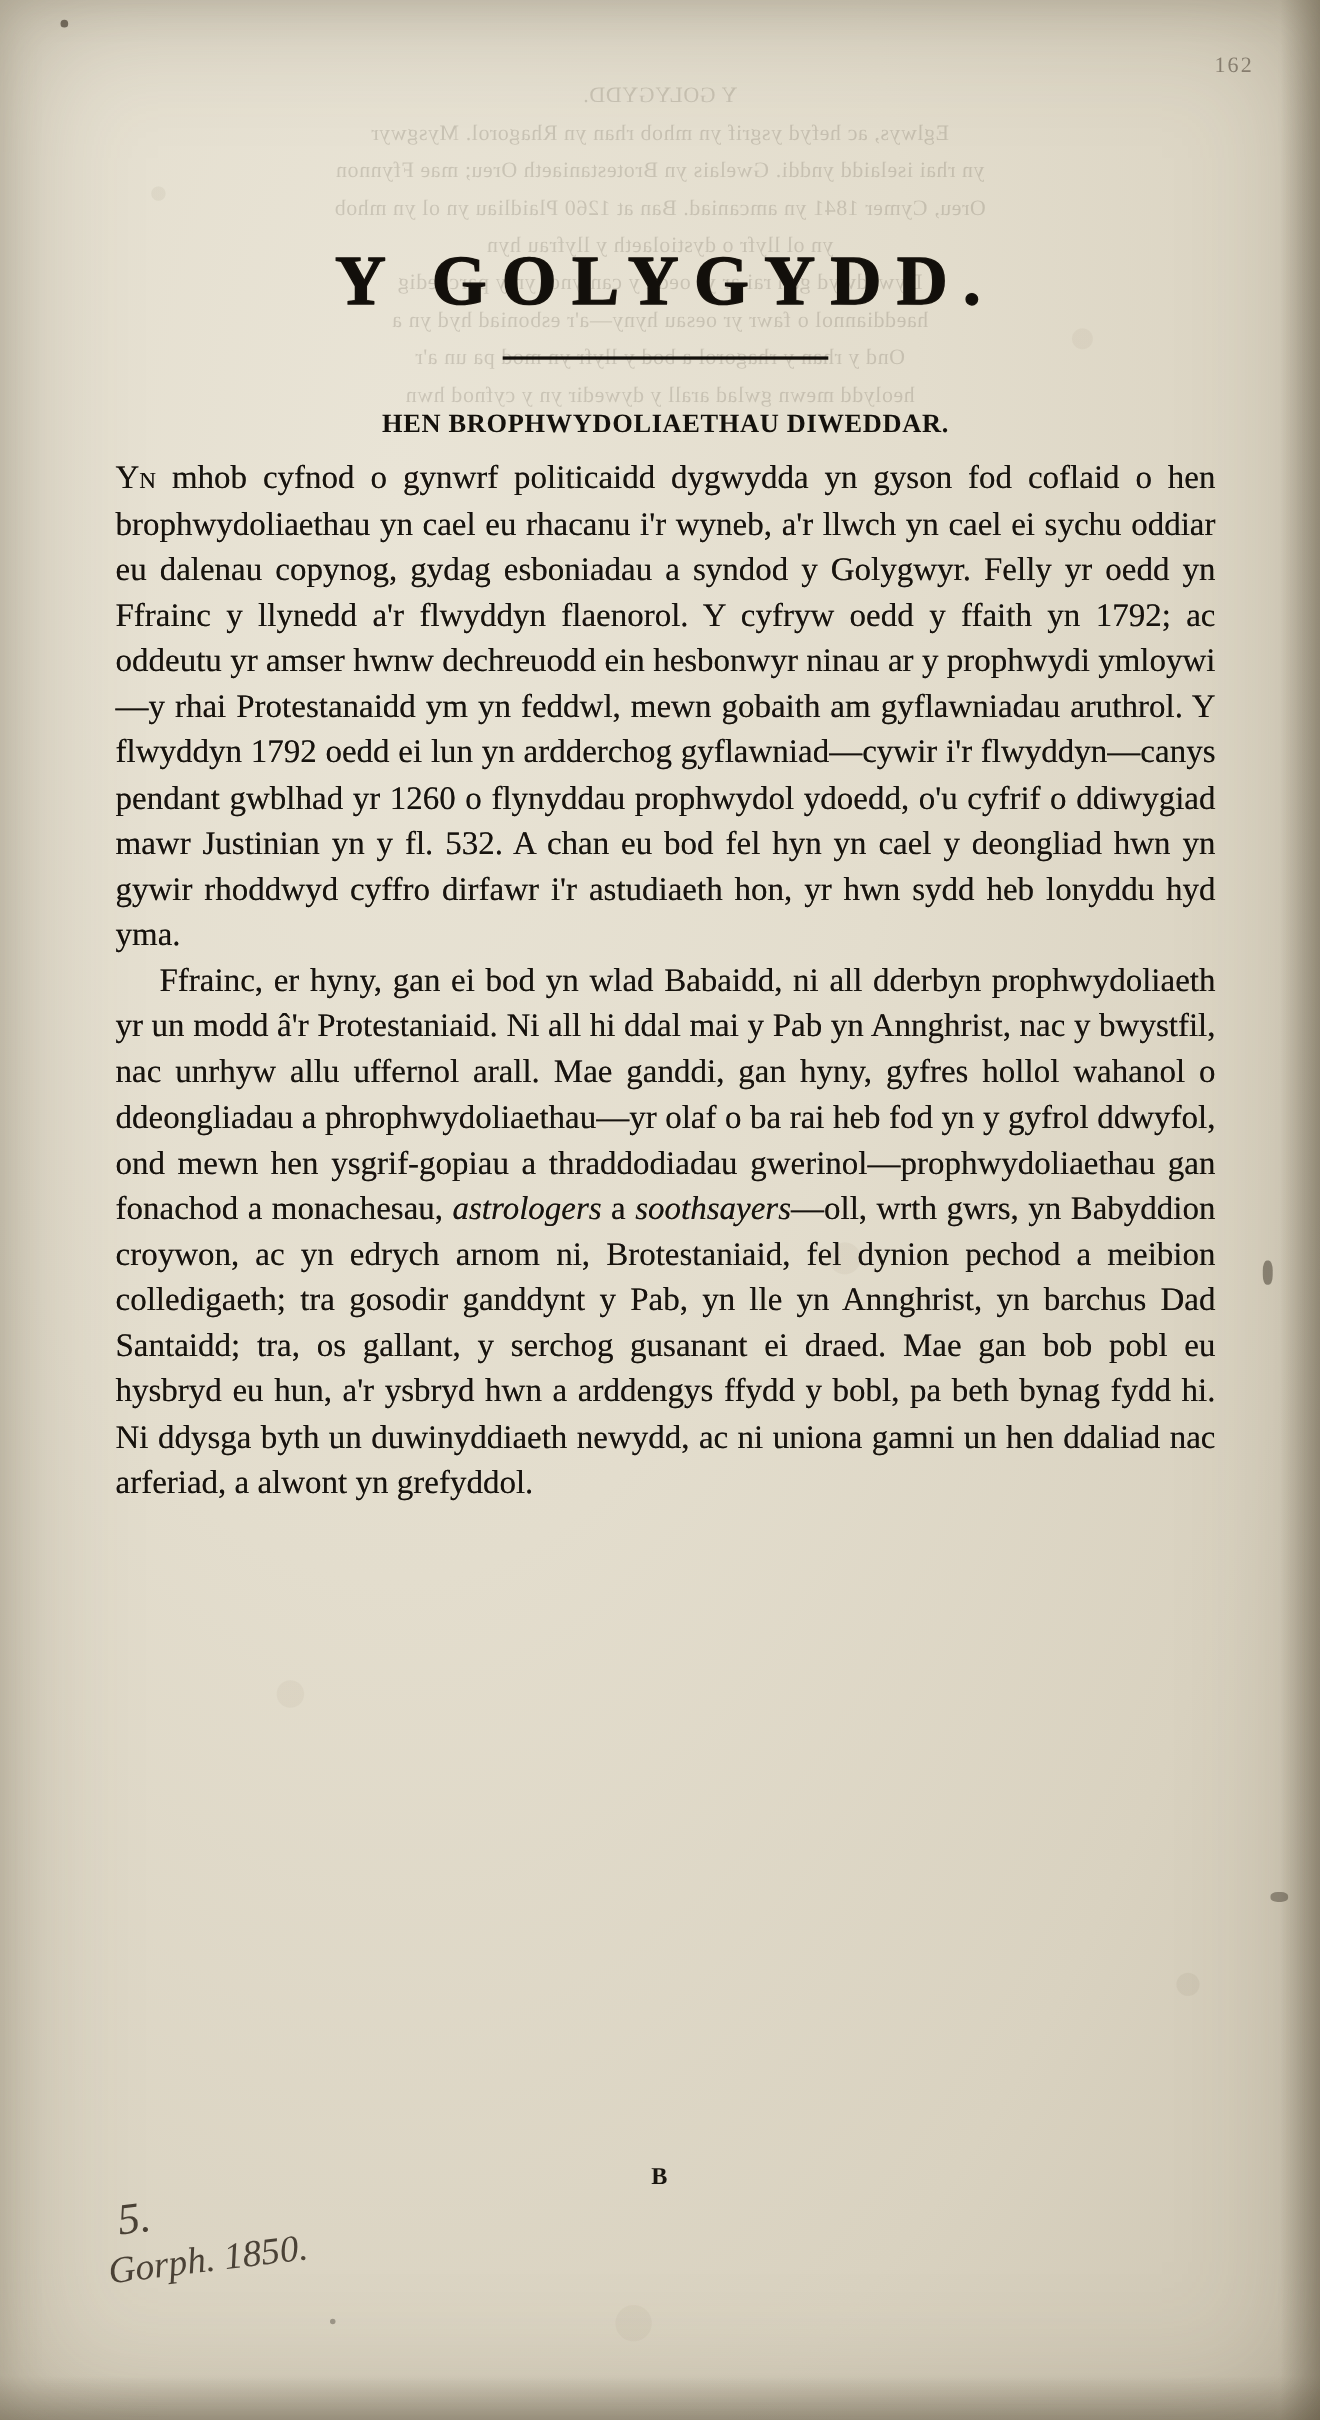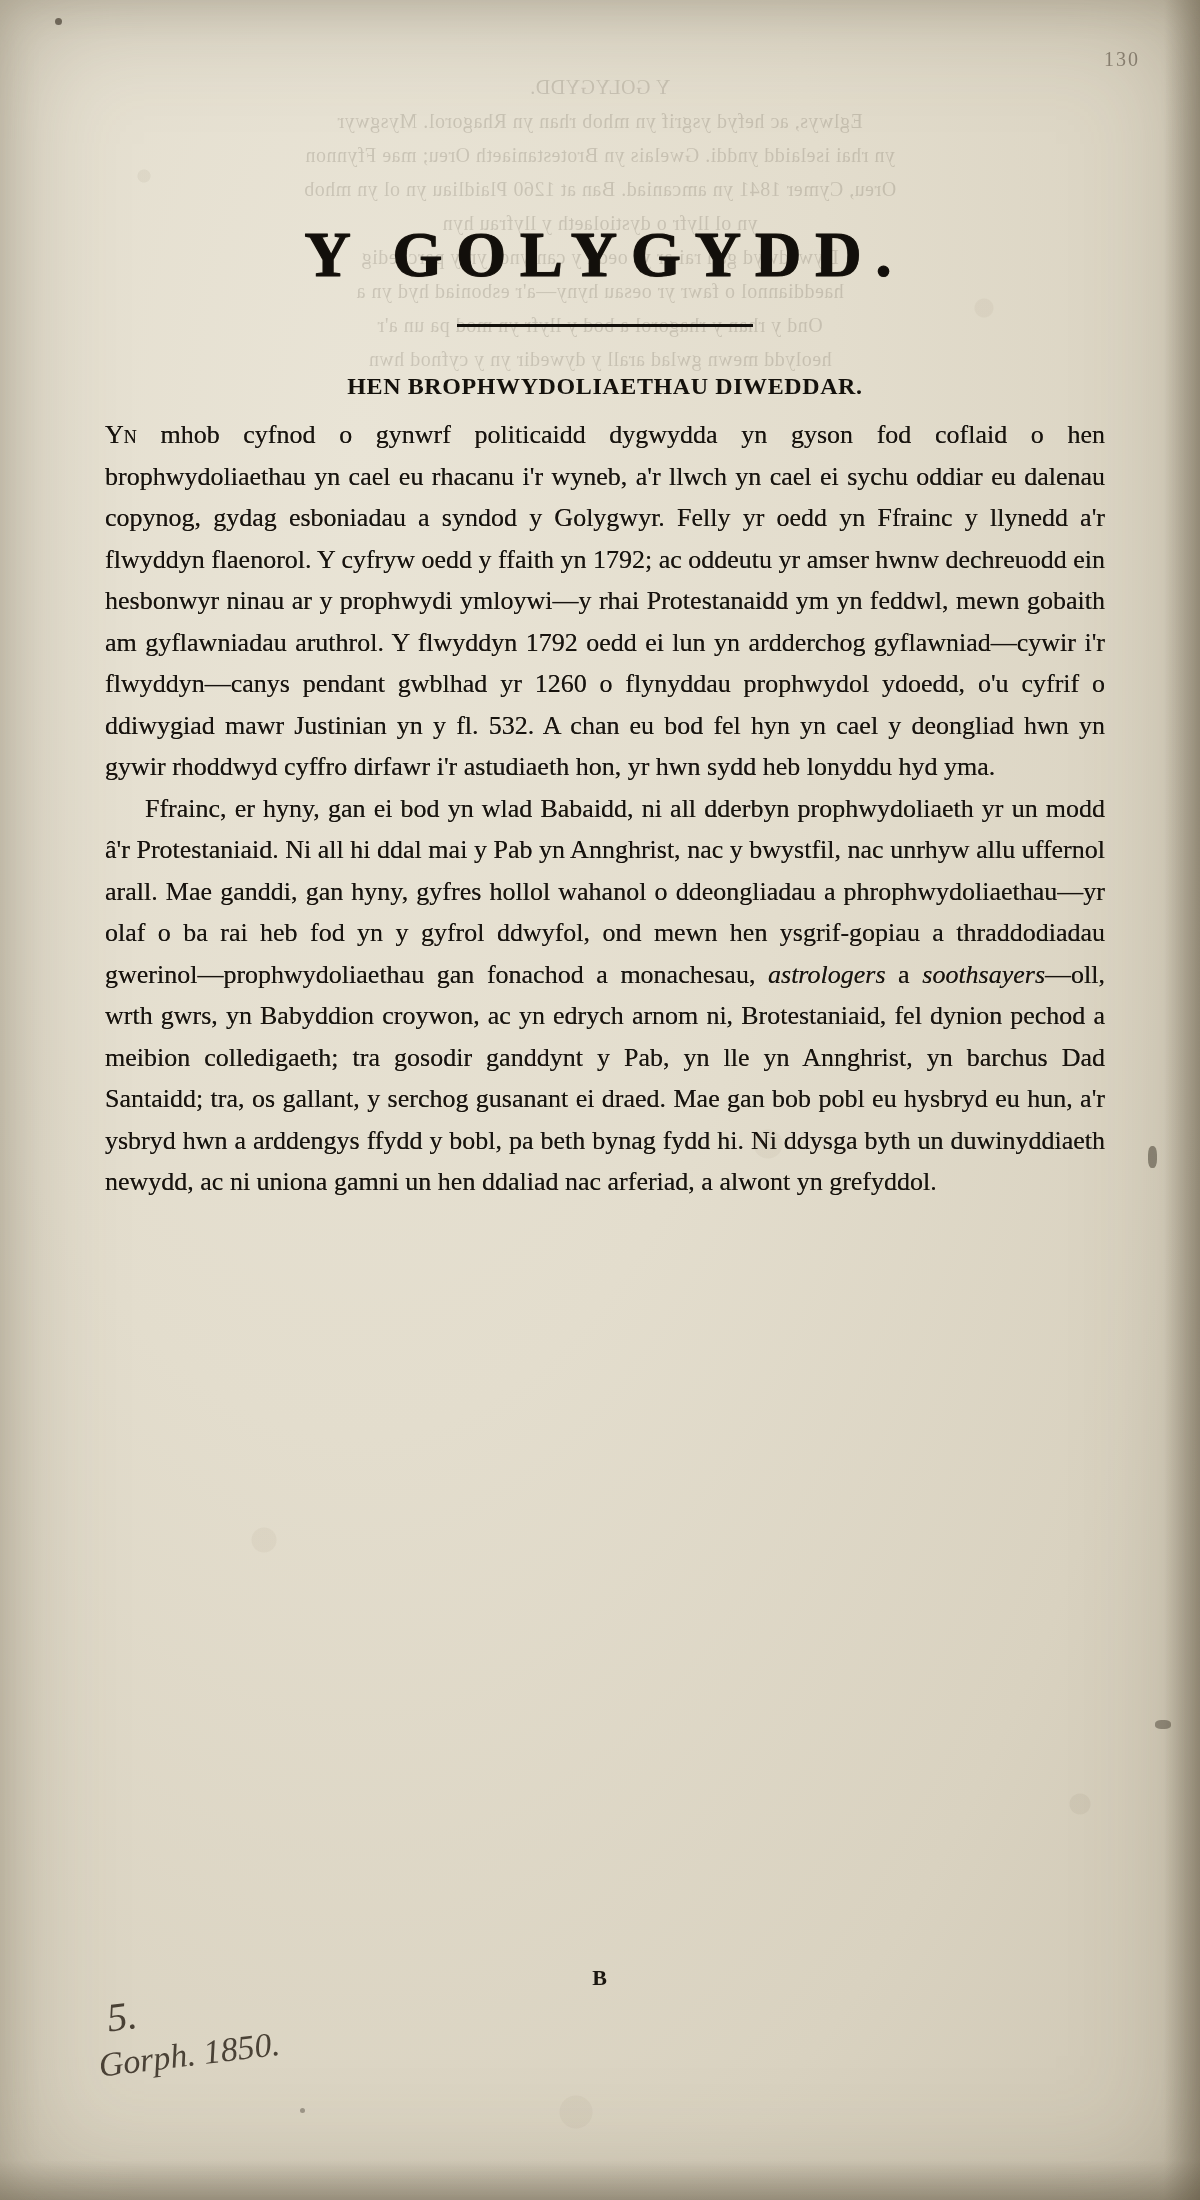--- a/index.html
+++ b/index.html
@@ -90,21 +90,21 @@
   .article-title {
     margin-top: 46px;
     text-align: center;
     font-size: 24px;
     font-weight: 700;
     letter-spacing: 0.6px;
     color: #14110c;
   }
   .body {
     margin-top: 14px;
-    font-size: 26px;
+    font-size: 30px;
     line-height: 41.5px;
     text-align: justify;
     text-align-last: left;
     color: #17130e;
     text-shadow: 0 0 0.5px rgba(23,19,14,.7);
   }
   .body p { margin: 0; }
   .body p.indent { text-indent: 40px; }
   .small-caps-lead {
     font-variant: small-caps;
@@ -170,21 +170,21 @@
     <div class="bl-line">Eglwys, ac hefyd ysgrif yn mhob rhan yn Rhagorol. Mysgwyr</div>
     <div class="bl-line">yn rhai iselaidd ynddi.   Gwelais yn Brotestaniaeth Oreu; mae Ffynnon</div>
     <div class="bl-line">Oreu, Cymer 1841 yn amcaniad.   Ban at 1260 Plaidliau yn ol yn mhob</div>
     <div class="bl-line">yn ol llyfr o dystiolaeth y llyfrau hyn</div>
     <div class="bl-line">Dywedwyd gan rai ar yr oedd y canlynol yn y parchedig</div>
     <div class="bl-line">haeddiannol o fawr yr oesau hyny—a'r esboniad hyd yn a</div>
     <div class="bl-line">Ond y rhan y rhagorol a bod y llyfr yn mod pa un a'r</div>
     <div class="bl-line">heolydd mewn gwlad arall y dywedir yn y cyfnod hwn</div>
   </div>
 
-  <div class="folio">130</div>
+  <div class="folio">162</div>
 
   <div class="content">
 
     <div class="masthead">Y GOLYGYDD.</div>
     <div class="rule"></div>
 
     <div class="article-title">HEN BROPHWYDOLIAETHAU DIWEDDAR.</div>
 
     <div class="body">
       <p><span class="small-caps-lead">Yn</span> mhob cyfnod o gynwrf politicaidd dygwydda yn gyson fod coflaid o hen brophwydoliaethau yn cael eu rhacanu i'r wyneb, a'r llwch yn cael ei sychu oddiar eu dalenau copynog, gydag esboniadau a syndod y Golygwyr.  Felly yr oedd yn Ffrainc y llynedd a'r flwyddyn flaenorol.   Y cyfryw oedd y ffaith yn 1792; ac oddeutu yr amser hwnw dechreuodd ein hesbonwyr ninau ar y prophwydi ymloywi—y rhai Protestanaidd ym yn feddwl, mewn gobaith am gyflawniadau aruthrol.   Y flwyddyn 1792 oedd ei lun yn ardderchog gyflawniad—cywir i'r flwyddyn—canys pendant gwblhad yr 1260 o flynyddau prophwydol ydoedd, o'u cyfrif o ddiwygiad mawr Justinian yn y fl. 532.   A chan eu bod fel hyn yn cael y deongliad hwn yn gywir rhoddwyd cyffro dirfawr i'r astudiaeth hon, yr hwn sydd heb lonyddu hyd yma.</p>

